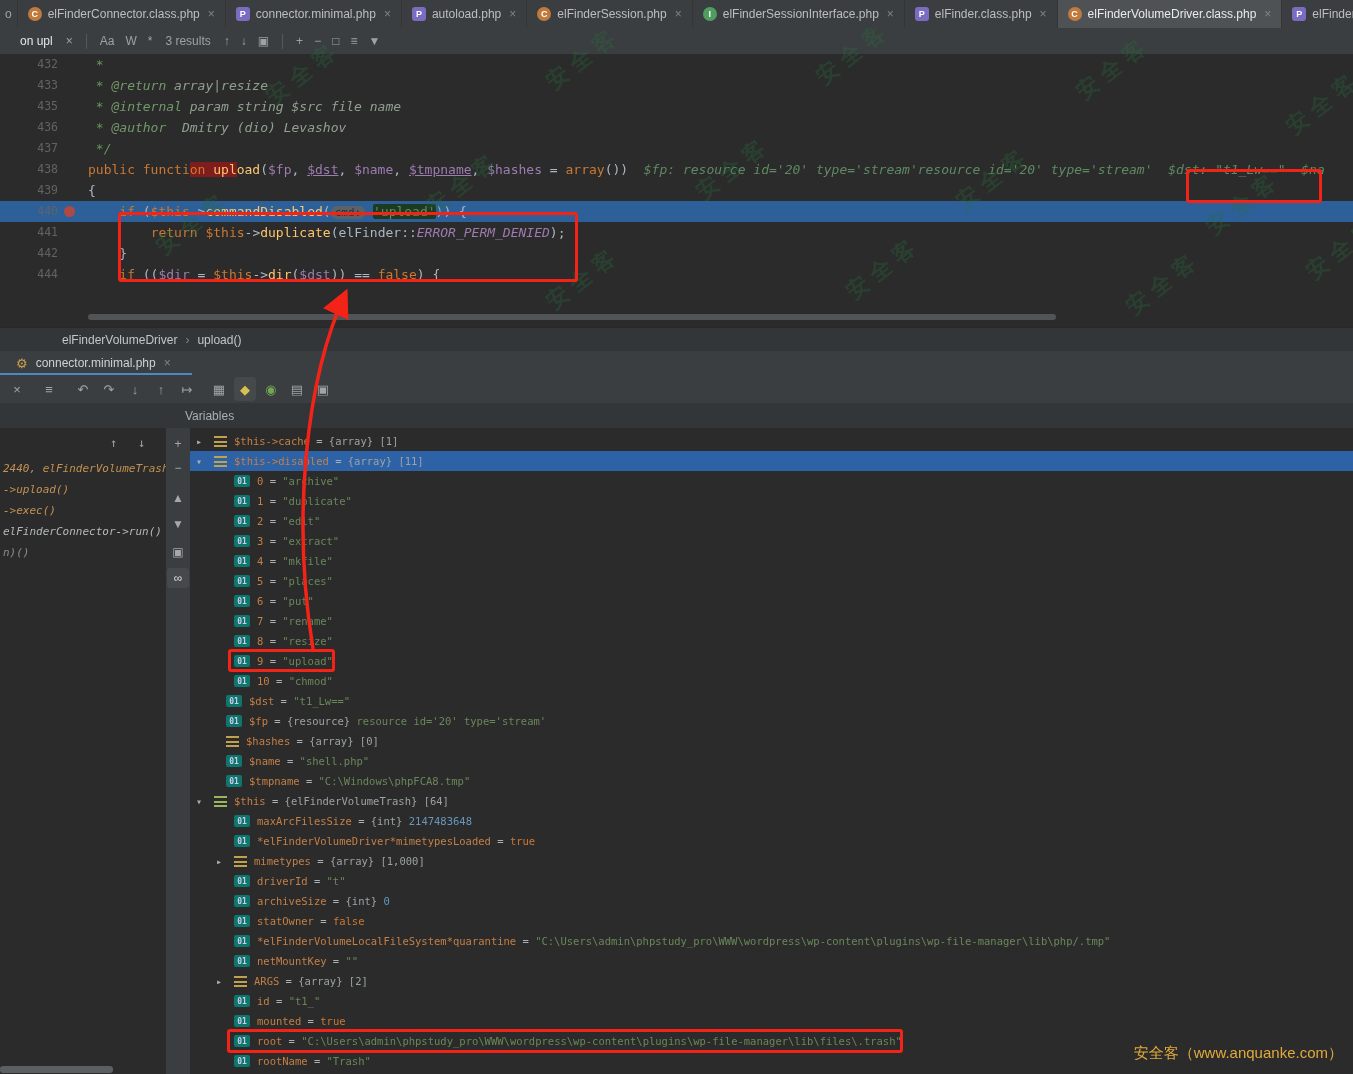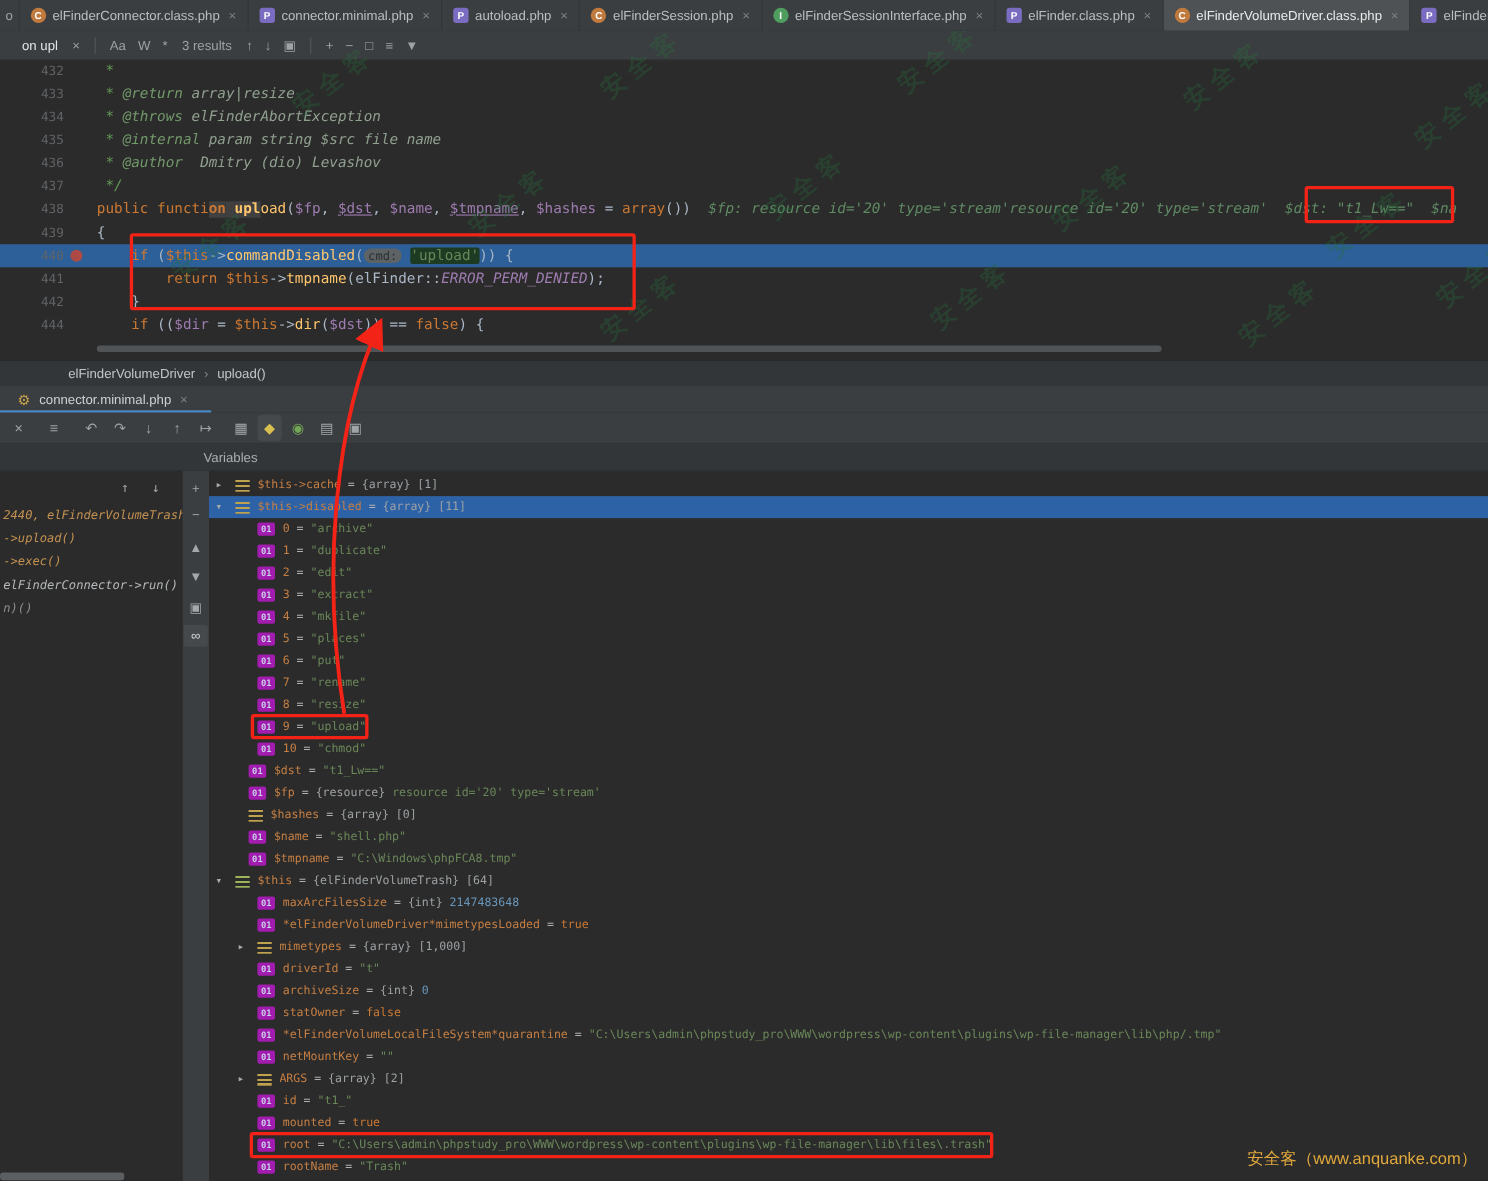--- a/index.html
+++ b/index.html
@@ -40,21 +40,21 @@
   .tk.c{color:#629755;font-style:italic;}
   .tk.g{color:#72996a;font-style:italic;}
   .tk.d{color:#90a08f;font-style:italic;}
   .tk.k{color:#cc7832;}
   .tk.f{color:#ffc66d;}
   .tk.v,.tk.vu{color:#9e7bb0;}
   .tk.vu{text-decoration:underline;}
   .tk.s{color:#6a8759;}
   .tk.ct{color:#9e7bb0;font-style:italic;}
   .tk.h{color:#5f8a63;font-style:italic;}
-  .tk.hl{background:#404040;font-weight:bold;}
+  .tk.hl{background:#7f1d1d;}
   .tk.sh{background:#1d3b22;border-radius:2px;}
   .tk.chip{background:#5d6365;color:#2c2f31;border-radius:6px;padding:0 4px;font-size:11px;font-style:normal;}
 
   #hscroll{position:absolute;left:88px;top:314px;width:968px;height:6px;background:#5b5f62;
            border-radius:3px;opacity:.8;z-index:5;}
 
   
   #breadcrumb{position:absolute;left:0;top:327px;width:100%;height:24px;background:#323638;
               border-top:1px solid #26282a;display:flex;align-items:center;gap:8px;
               padding-left:62px;font-size:12px;color:#c2c6c8;box-sizing:border-box;}
@@ -102,21 +102,21 @@
   
   #vartree{position:absolute;left:190px;top:428px;width:1163px;height:646px;background:#2b2b2b;
            font-family:"DejaVu Sans Mono",monospace;font-size:10.5px;overflow:hidden;padding-top:3px;
            box-sizing:border-box;}
   .vrow{display:flex;align-items:center;height:20px;white-space:pre;}
   .vrow.sel{background:#2e62a6;}
   .chev{width:18px;color:#a7abae;font-size:10px;flex:0 0 18px;}
   .vicon{margin-right:7px;flex:none;}
   .vi-arr{width:13px;height:11px;background:repeating-linear-gradient(180deg,#c0a24e 0 2px,rgba(0,0,0,0) 2px 4.5px);}
   .vi-obj{width:13px;height:11px;background:repeating-linear-gradient(180deg,#9cb45c 0 2px,rgba(0,0,0,0) 2px 4.5px);}
-  .vi-prim{width:16px;height:12px;background:#a21caf;border-radius:2px;color:#c9cee9;
+  .vi-prim{width:16px;height:12px;background:#0f766e;border-radius:2px;color:#c9cee9;
            font-size:8px;font-weight:bold;display:flex;align-items:center;justify-content:center;}
   .vname{color:#c57f44;}
   .veq{color:#aeb1b3;}
   .vm{color:#9da2a5;}
   .vs{color:#6a8759;}
   .vn{color:#6897bb;}
   .vb{color:#cc7832;}
 
   #bottomscroll{position:absolute;left:0;top:1066px;width:113px;height:7px;background:#5b5f62;border-radius:3px;}
 
@@ -214,25 +214,20 @@
         <span class="ln">432</span>
         <span class="fold"></span>
         <span class="code"><span class="tk c"> *</span></span>
       </div>
       <div class="cl">
         <span class="ln">433</span>
         <span class="fold"></span>
         <span class="code"><span class="tk c"> * </span><span class="tk g">@return</span><span class="tk d"> array|resize</span></span>
       </div>
       <div class="cl">
-        <span class="ln">434</span>
-        <span class="fold"></span>
-        <span class="code"><span class="tk c"> * </span><span class="tk g">@throws</span><span class="tk d"> elFinderAbortException</span></span>
-      </div>
-      <div class="cl">
         <span class="ln">435</span>
         <span class="fold"></span>
         <span class="code"><span class="tk c"> * </span><span class="tk g">@internal</span><span class="tk d"> param string $src file name</span></span>
       </div>
       <div class="cl">
         <span class="ln">436</span>
         <span class="fold"></span>
         <span class="code"><span class="tk c"> * </span><span class="tk g">@author</span><span class="tk d">  Dmitry (dio) Levashov</span></span>
       </div>
       <div class="cl">
@@ -252,21 +247,21 @@
       </div>
       <div class="cl cur">
         <span class="ln">440</span>
         <span class="fold"></span>
         <span class="bp"></span>
         <span class="code"><span class="tk p">    </span><span class="tk k">if</span><span class="tk p"> (</span><span class="tk k">$this</span><span class="tk p">-&gt;</span><span class="tk f">commandDisabled</span><span class="tk p">(</span><span class="tk chip">cmd:</span><span class="tk p"> </span><span class="tk s sh">'upload'</span><span class="tk p">)) {</span></span>
       </div>
       <div class="cl">
         <span class="ln">441</span>
         <span class="fold"></span>
-        <span class="code"><span class="tk p">        </span><span class="tk k">return</span><span class="tk p"> </span><span class="tk k">$this</span><span class="tk p">-&gt;</span><span class="tk f">tmpname</span><span class="tk p">(</span><span class="tk p">elFinder</span><span class="tk p">::</span><span class="tk ct">ERROR_PERM_DENIED</span><span class="tk p">);</span></span>
+        <span class="code"><span class="tk p">        </span><span class="tk k">return</span><span class="tk p"> </span><span class="tk k">$this</span><span class="tk p">-&gt;</span><span class="tk f">duplicate</span><span class="tk p">(</span><span class="tk p">elFinder</span><span class="tk p">::</span><span class="tk ct">ERROR_PERM_DENIED</span><span class="tk p">);</span></span>
       </div>
       <div class="cl">
         <span class="ln">442</span>
         <span class="fold"></span>
         <span class="code"><span class="tk p">    }</span></span>
       </div>
       <div class="cl">
         <span class="ln">444</span>
         <span class="fold"></span>
         <span class="code"><span class="tk p">    </span><span class="tk k">if</span><span class="tk p"> ((</span><span class="tk v">$dir</span><span class="tk p"> = </span><span class="tk k">$this</span><span class="tk p">-&gt;</span><span class="tk f">dir</span><span class="tk p">(</span><span class="tk v">$dst</span><span class="tk p">)) == </span><span class="tk k">false</span><span class="tk p">) {</span></span>

